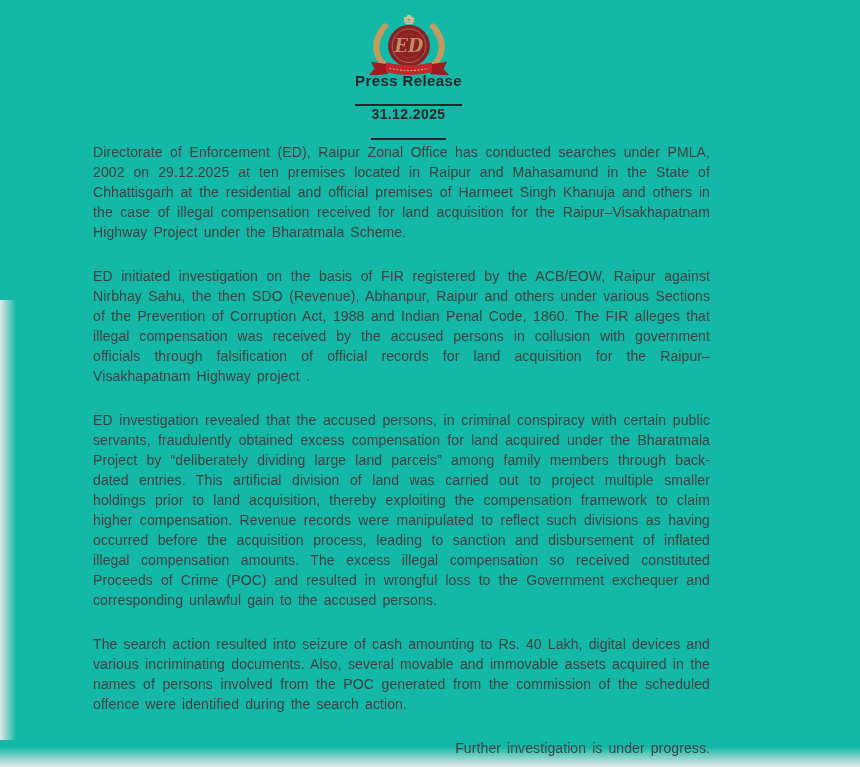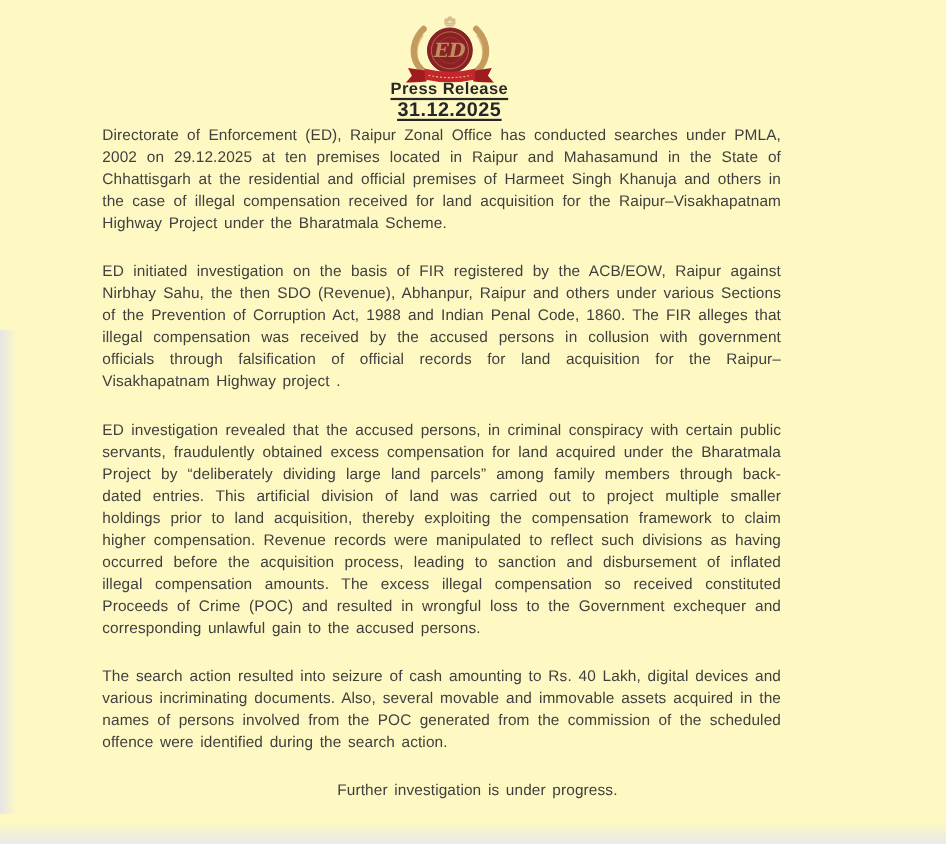--- a/index.html
+++ b/index.html
@@ -10,21 +10,21 @@
   body {
     width: 860px;
     height: 767px;
     position: relative;
     overflow: hidden;
     font-family: "Liberation Sans", sans-serif;
   }
   .page {
     position: absolute;
     inset: 0;
-    background: #fef9c3;
+    background: #14b8a6;
     text-decoration: underline;
   }
   
   .scan-left {
     position: absolute;
     left: 0;
     top: 300px;
     width: 16px;
     height: 440px;
     background: linear-gradient(to right, #e6e6e6, rgba(230,230,230,0));
@@ -58,44 +58,44 @@
     margin-top: -2px;
     font-size: 15px;
     font-weight: bold;
     color: #272727;
     letter-spacing: 0.4px;
     line-height: 15px;
   }
   .mast-title .u, .mast-date .u {
     display: inline-block;
     border-bottom: 2px solid #272727;
-    padding-bottom: 1px;
+    padding-bottom: 16px;
   }
   .mast-date {
     margin-top: 1px;
-    font-size: 18px;
+    font-size: 14px;
     font-weight: bold;
     color: #272727;
     letter-spacing: 0.4px;
     line-height: 15px;
   }
   .body-text {
     margin-top: 2px;
   }
   .body-text p {
     margin: 0 0 24px 0;
     font-size: 14px;
     line-height: 20px;
     color: #3f3f3f;
     text-align: justify;
     word-spacing: 2px;
     letter-spacing: 0.1px;
   }
   .body-text p.closing {
-    text-align: center;
+    text-align: right;
     text-indent: 65px;
     margin-bottom: 0;
   }
 </style>
 </head>
 <body>
 
 <div class="page">
 
   <div class="scan-left"></div>

